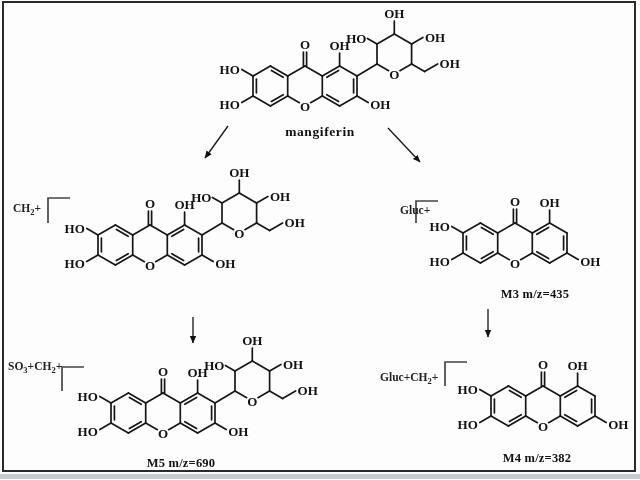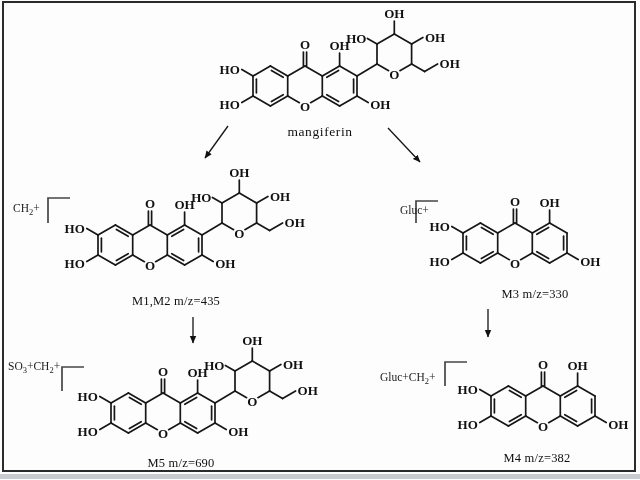--- a/index.html
+++ b/index.html
@@ -5,24 +5,24 @@
   *{margin:0;padding:0;box-sizing:border-box}
   body{margin:0;background:#ffffff}
   .stage{position:relative;width:640px;height:480px;background:#fdfdfd;overflow:hidden;
          font-family:"Liberation Serif",serif;color:#111}
   .frame{position:absolute;left:2px;top:1px;width:634px;height:471px;border:2px solid #2b2b2b;pointer-events:none}
   .bottom-strip{position:absolute;left:0;bottom:1px;width:100%;height:5px;background:#c9cbd1}
   svg.canvas{position:absolute;left:0;top:0;width:640px;height:480px}
   svg text{font-family:"Liberation Serif",serif;font-weight:bold;font-size:13px;fill:#111;stroke:none}
   .arrow{stroke:#151515;stroke-width:1.3;fill:none}
   .bracket{stroke:#454545;stroke-width:1.7;fill:none}
-  .caption{position:absolute;transform:translateX(-50%);font-weight:normal;font-size:12.5px;
+  .caption{position:absolute;transform:translateX(-50%);font-weight:bold;font-size:12.5px;
            white-space:nowrap;letter-spacing:.2px}
   .caption-lg{font-size:13.5px;letter-spacing:.6px}
-  .frag{position:absolute;font-weight:normal;font-size:11.5px;color:#222;white-space:nowrap}
+  .frag{position:absolute;font-weight:bold;font-size:11.5px;color:#222;white-space:nowrap}
   .frag sub{font-size:8.5px;vertical-align:-2.5px}
 </style>
 </head>
 <body>
 
 <div class="stage">
 
   <svg class="canvas" viewBox="0 0 640 480">
     <defs>
       <marker id="ah" markerUnits="userSpaceOnUse" markerWidth="9" markerHeight="8" refX="7" refY="3.5" orient="auto">
@@ -277,22 +277,21 @@
           <text x="477.8" y="428.5" text-anchor="end">HO</text>
           <line x1="577.6" y1="386.0" x2="577.6" y2="373.0"></line>
           <text x="577.6" y="370.0" text-anchor="middle">OH</text>
           <line x1="595.0" y1="416.0" x2="606.2" y2="422.5"></line>
           <text x="608.2" y="428.5" text-anchor="start">OH</text>
         </g>
       </g>
   </svg>
 
   <div class="caption caption-lg" style="left:320px;top:124px">mangiferin</div>
-  <div class="caption" style="left:176px;top:294px">M1,M2 m/z=435</div>
-  <div class="caption" style="left:535px;top:287px">M3 m/z=330</div>
+  <div class="caption" style="left:535px;top:287px">M3 m/z=435</div>
   <div class="caption" style="left:181px;top:456px">M5 m/z=690</div>
   <div class="caption" style="left:537px;top:451px">M4 m/z=382</div>
 
   <div class="frag" style="left:13px;top:202px"><span>CH</span><sub>2</sub><span>+</span></div>
 
   <div class="frag" style="left:400px;top:204px"><span>Gluc+</span></div>
 
   <div class="frag" style="left:8px;top:360px"><span>SO</span><sub>3</sub><span>+CH</span><sub>2</sub><span>+</span></div>
 
   <div class="frag" style="left:380px;top:371px"><span>Gluc+CH</span><sub>2</sub><span>+</span></div>

